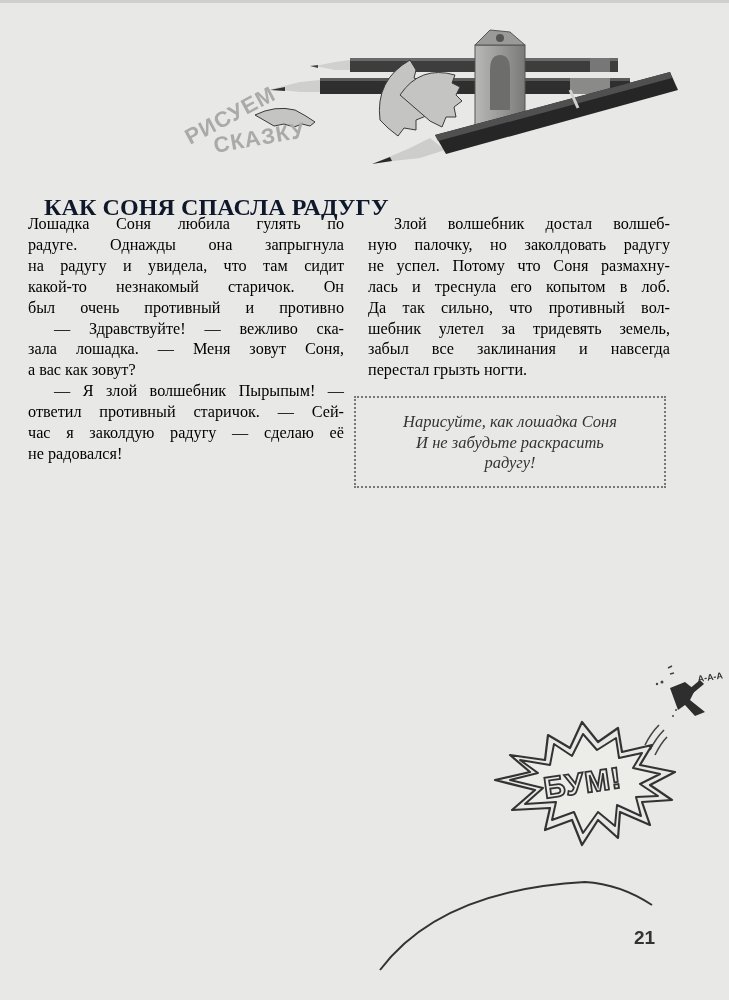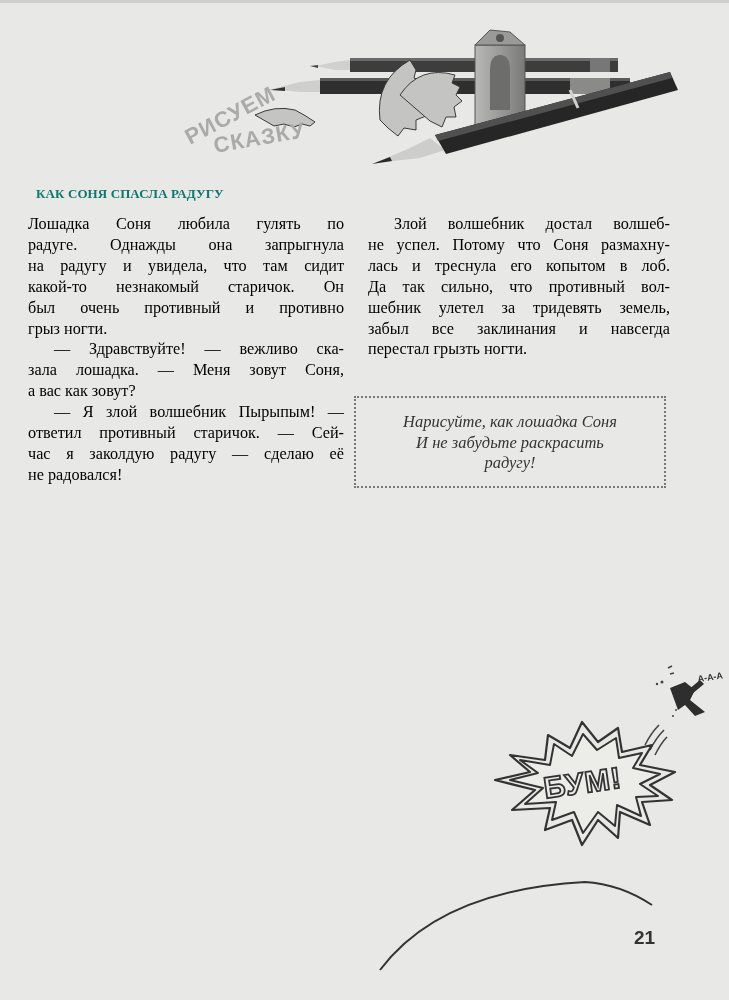--- a/index.html
+++ b/index.html
@@ -36,24 +36,24 @@
       width: 190px;
       height: 80px;
     }
     .section-label svg { width: 100%; height: 100%; }
     .story-title {
       position: absolute;
       left: 28px;
       top: 178px;
       font-family: "Liberation Serif", "DejaVu Serif", serif;
       font-weight: bold;
-      font-size: 13px;
+      font-size: 24px;
       letter-spacing: 0.1px;
-      color: #0f766e;
-      margin: 8px;
+      color: #0f172a;
+      margin: 16px;
       white-space: nowrap;
     }
     .col {
       position: absolute;
       font-family: "Liberation Serif", "DejaVu Serif", serif;
       font-size: 16.2px;
       line-height: 20.9px;
       color: #000000;
     }
     .col-left {
@@ -181,32 +181,32 @@
 </div>
 
 <h1 class="story-title">КАК СОНЯ СПАСЛА РАДУГУ</h1>
 
 <div class="col col-left">
   <span class="line">Лошадка Соня любила гулять по</span>
   <span class="line">радуге. Однажды она запрыгнула</span>
   <span class="line">на радугу и увидела, что там сидит</span>
   <span class="line">какой-то незнакомый старичок. Он</span>
   <span class="line">был очень противный и противно</span>
-  <span class="line last">грыз ногти.</span>
   <span class="line indent">— Здравствуйте! — вежливо ска-</span>
   <span class="line">зала лошадка. — Меня зовут Соня,</span>
   <span class="line last">а вас как зовут?</span>
   <span class="line indent">— Я злой волшебник Пырыпым! —</span>
   <span class="line">ответил противный старичок. — Сей-</span>
   <span class="line">час я заколдую радугу — сделаю её</span>
   <span class="line last">не радовался!</span>
 </div>
 
 <div class="col col-right">
   <span class="line indent">Злой волшебник достал волшеб-</span>
+  <span class="line">ную палочку, но заколдовать радугу</span>
   <span class="line">не успел. Потому что Соня размахну-</span>
   <span class="line">лась и треснула его копытом в лоб.</span>
   <span class="line">Да так сильно, что противный вол-</span>
   <span class="line">шебник улетел за тридевять земель,</span>
   <span class="line">забыл все заклинания и навсегда</span>
   <span class="line last">перестал грызть ногти.</span>
 </div>
 
 <div class="task-box">
   <span class="task-line">Нарисуйте, как лошадка Соня</span>

